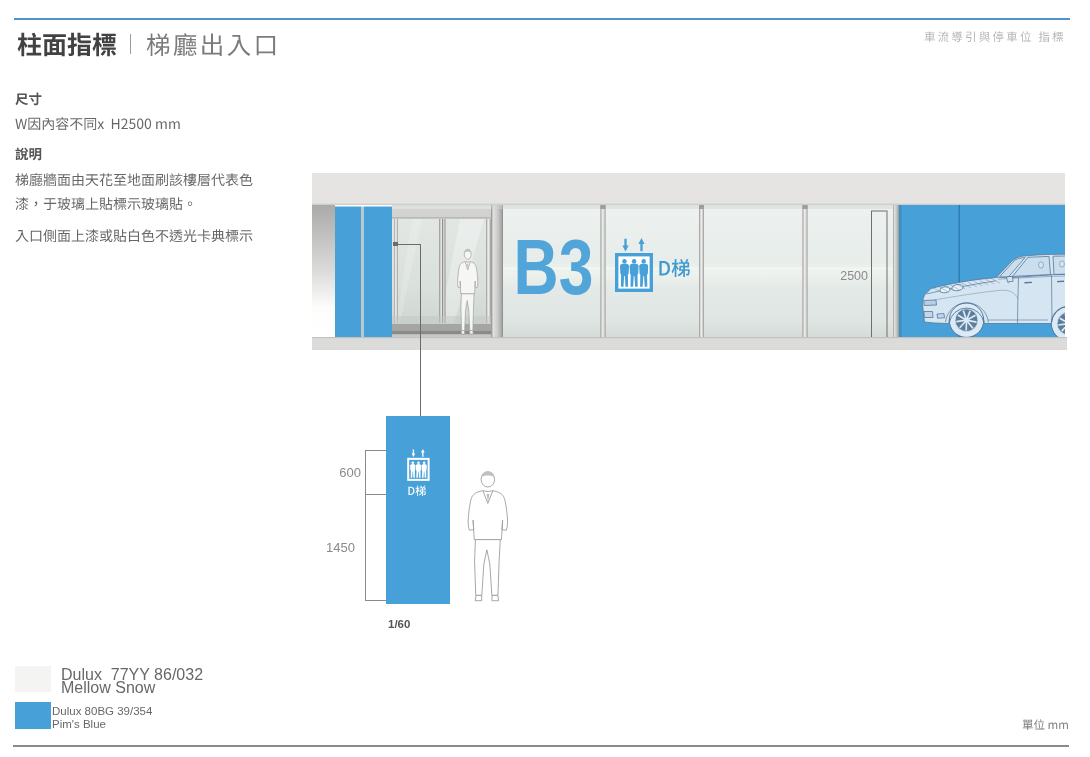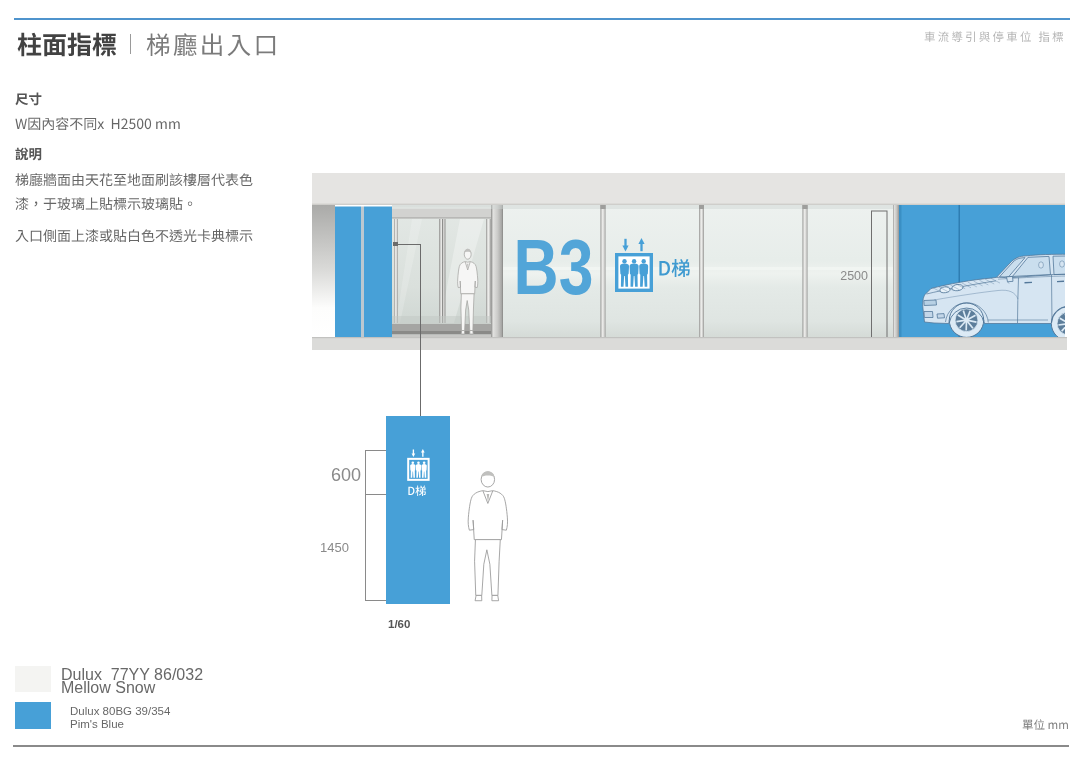--- a/index.html
+++ b/index.html
@@ -222,22 +222,22 @@
     <rect x="0" y="164" width="755" height="1.2" fill="#c2c2c0"></rect>
   </svg>
 <div class="abs" style="left:393px;top:241.5px;width:4.5px;height:4.5px;background:#6b6b6b"></div>
 <div class="abs" style="left:395px;top:243.5px;width:26px;height:1.1px;background:#6b6b6b"></div>
 <div class="abs" style="left:420px;top:243.5px;width:1.1px;height:173px;background:#6b6b6b"></div>
 <div class="abs" style="left:386px;top:416px;width:64px;height:188px;background:#47a0d7"></div>
 <div class="abs" style="left:365px;top:450px;width:1.1px;height:151px;background:#8a8a8a"></div>
 <div class="abs" style="left:365px;top:450px;width:21px;height:1.1px;background:#8a8a8a"></div>
 <div class="abs" style="left:365px;top:494px;width:21px;height:1.1px;background:#8a8a8a"></div>
 <div class="abs" style="left:365px;top:600px;width:21px;height:1.1px;background:#8a8a8a"></div>
-<div class="abs" style="left:320px;top:465px;width:41px;text-align:right;font-size:18px;color:#8a8a8a">600</div>
-<div class="abs" style="left:320px;top:540px;width:41px;text-align:left;font-size:13px;color:#8a8a8a">1450</div>
+<div class="abs" style="left:320px;top:465px;width:41px;text-align:right;font-size:13px;color:#8a8a8a">600</div>
+<div class="abs" style="left:320px;top:540px;width:41px;text-align:center;font-size:13px;color:#8a8a8a">1450</div>
 <svg class="abs" style="left:386px;top:416px" width="64" height="188" viewBox="0 0 64 188">
     <g transform="translate(21.2,33) scale(0.59)">
       <g fill="none" stroke="#ffffff" stroke-width="2.3">
         <path d="M10.5 0.8 V8.8"></path>
         <path d="M26.5 13.2 V4.8"></path>
       </g>
       <path d="M7.4 7.6 L10.5 13.6 L13.6 7.6 Z" fill="#ffffff"></path>
       <path d="M23.4 6 L26.5 0 L29.6 6 Z" fill="#ffffff"></path>
       <rect x="1.7" y="16.7" width="34.6" height="35.6" fill="none" stroke="#ffffff" stroke-width="3.4"></rect>
       <g transform="translate(5.0,21)" fill="#ffffff">
@@ -265,16 +265,16 @@
       <path d="M11.3 13.6 C8.0 14.1 5.2 15.8 4.4 18.6 C3.6 21.2 3.0 26 2.6 31 C2.3 34.8 2.6 37.4 3.2 39.6 L5.8 39.2 L5.4 33 L6.1 45.8 L22.3 45.8 L23.0 33 L22.6 39.2 L25.2 39.6 C25.8 37.4 26.1 34.8 25.8 31 C25.4 26 24.8 21.2 24.0 18.6 C23.2 15.8 20.4 14.1 17.1 13.6 L14.2 14.2 Z"></path>
       <path d="M11.3 13.8 L14.2 22 L17.1 13.8" fill="none"></path>
       <path d="M13.5 15.8 L15.0 15.8 L14.3 21.5 Z" fill="#b9b9b7" stroke="none"></path>
       <path d="M6.8 45.8 L6.3 60 L7.0 82.5 L10.6 82.5 L11.8 62 L13.6 52.5 L15.4 62 L16.6 82.5 L20.2 82.5 L20.9 60 L21.6 45.8 Z"></path>
       <path d="M7.2 82.5 L6.6 86 L10.6 86 L10.5 82.5 Z M16.7 82.5 L16.6 86 L20.6 86 L20.1 82.5 Z"></path>
     </g>
   </svg>
 <div class="abs" style="left:15px;top:666px;width:36px;height:26px;background:#f4f4f2"></div>
 <div class="abs" style="left:15px;top:702px;width:36px;height:27px;background:#47a0d7"></div>
 <div class="abs" style="left:61px;top:669px;font-size:16px;color:#686868;line-height:12.5px">Dulux&nbsp;&nbsp;77YY 86/032<br>Mellow Snow</div>
-<div class="abs" style="left:70px;top:705px;font-size:11.5px;color:#686868;line-height:12.5px">Dulux 80BG 39/354<br>Pim's Blue</div>
+<div class="abs" style="left:52px;top:705px;font-size:11.5px;color:#686868;line-height:12.5px">Dulux 80BG 39/354<br>Pim's Blue</div>
 <svg style="position:absolute;left:1022.1px;top:729.0px;overflow:visible" width="2" height="2">
     <path d="M2.3 -8.6H4.5V-7.5H2.3ZM1.5 -9.2V-7H5.3V-9.2ZM7 -8.6H9.3V-7.5H7ZM6.2 -9.2V-7H10.1V-9.2ZM2.7 -4H5.3V-3H2.7ZM6.2 -4H8.9V-3H6.2ZM2.7 -5.7H5.3V-4.7H2.7ZM6.2 -5.7H8.9V-4.7H6.2ZM0.7 -1.5V-0.7H5.3V0.9H6.2V-0.7H10.9V-1.5H6.2V-2.3H9.8V-6.4H1.8V-2.3H5.3V-1.5Z M15.7 -7.6V-6.7H22V-7.6ZM16.5 -5.9C16.8 -4.3 17.2 -2.1 17.3 -0.9L18.1 -1.2C18 -2.3 17.7 -4.4 17.3 -6ZM18.1 -9.5C18.3 -8.9 18.5 -8.2 18.6 -7.7L19.5 -7.9C19.3 -8.4 19.1 -9.2 18.9 -9.7ZM15.2 -0.4V0.4H22.5V-0.4H20.1C20.5 -1.9 21 -4.2 21.3 -6L20.4 -6.1C20.2 -4.4 19.7 -1.9 19.3 -0.4ZM14.8 -9.6C14.1 -7.9 13.1 -6.1 11.9 -5C12.1 -4.8 12.3 -4.4 12.4 -4.2C12.8 -4.6 13.2 -5 13.6 -5.6V0.9H14.4V-6.9C14.9 -7.7 15.3 -8.5 15.6 -9.4Z M26.6 0H27.7V-4.5C28.3 -5.2 28.8 -5.5 29.3 -5.5C30 -5.5 30.4 -5 30.4 -3.8V0H31.5V-4.5C32.1 -5.2 32.6 -5.5 33 -5.5C33.8 -5.5 34.2 -5 34.2 -3.8V0H35.2V-4C35.2 -5.5 34.6 -6.4 33.4 -6.4C32.6 -6.4 31.9 -5.9 31.3 -5.2C31 -5.9 30.5 -6.4 29.6 -6.4C28.8 -6.4 28.2 -5.9 27.6 -5.3H27.6L27.5 -6.2H26.6Z M37.3 0H38.3V-4.5C38.9 -5.2 39.4 -5.5 39.9 -5.5C40.7 -5.5 41.1 -5 41.1 -3.8V0H42.1V-4.5C42.7 -5.2 43.2 -5.5 43.7 -5.5C44.5 -5.5 44.9 -5 44.9 -3.8V0H45.9V-4C45.9 -5.5 45.3 -6.4 44 -6.4C43.2 -6.4 42.6 -5.9 41.9 -5.2C41.7 -5.9 41.2 -6.4 40.2 -6.4C39.5 -6.4 38.8 -5.9 38.3 -5.3H38.2L38.1 -6.2H37.3Z" fill="#7a7a7a"></path>
   </svg>
 <div class="abs" style="left:13px;top:745px;width:1056px;height:1.5px;background:#8a8a8a"></div>
 </body></html>

